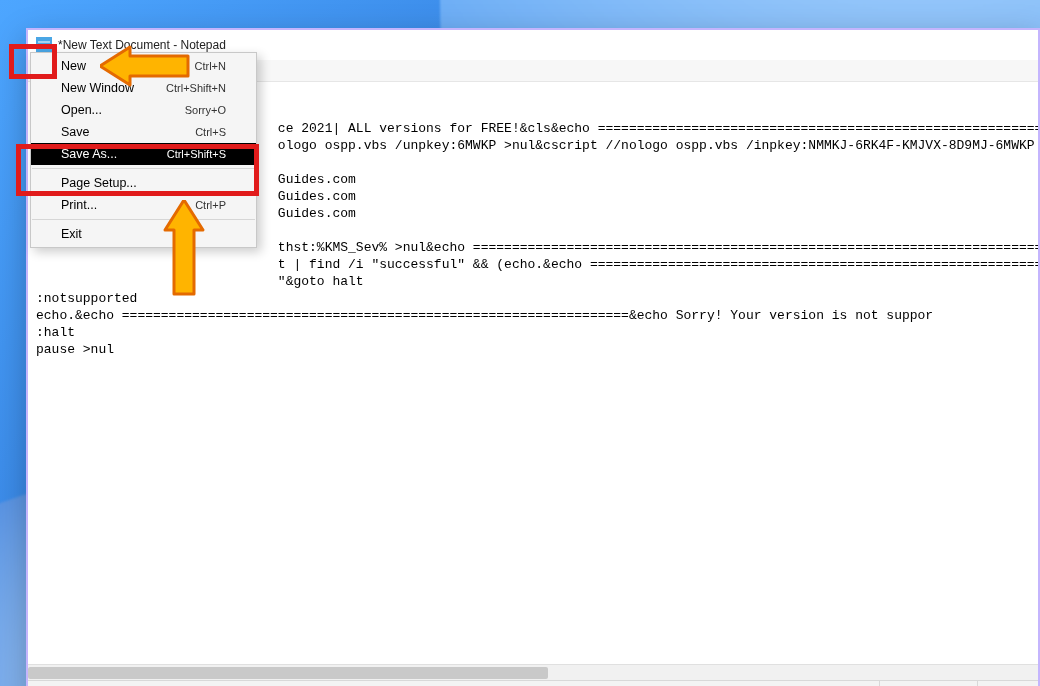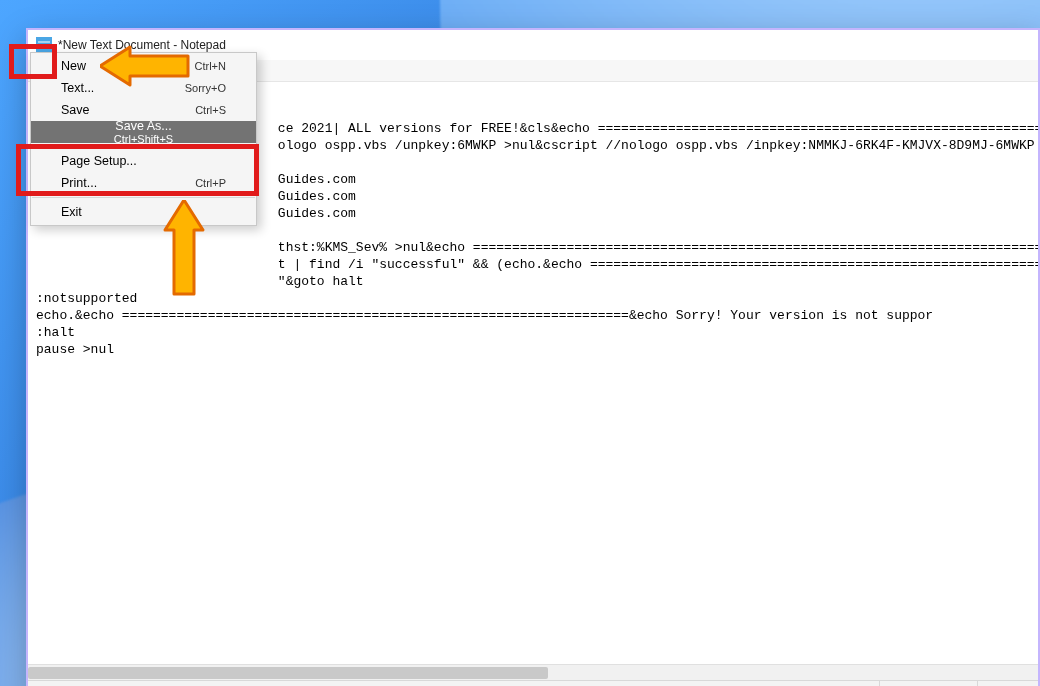--- a/index.html
+++ b/index.html
@@ -48,21 +48,21 @@
   .dropdown {
     position: absolute; left: 30px; top: 52px; width: 227px;
     background: #f5f5f5; border: 1px solid #c8c8c8; box-shadow: 4px 4px 10px rgba(0,0,0,0.2);
     font-size: 12.5px; padding: 2px 0; z-index: 5;
   }
   .dropdown .item {
     display: flex; height: 22px; align-items: center; padding: 0 30px 0 30px; cursor: default; position: relative; justify-content: center;
   }
   .dropdown .item .label { flex: 1; }
   .dropdown .item .shortcut { color: #333; font-size: 11px; }
-  .dropdown .item.highlight { background: #737373; color: #fff; flex-direction: column; }
+  .dropdown .item.highlight { background: #000000; color: #fff; }
   .dropdown .item.highlight .shortcut { color: #fff; }
   .dropdown .sep { height: 1px; background: #d6d6d6; margin: 3px 1px; }
 
   
   .annot-box { position: absolute; border: 5px solid #e11b1b; z-index: 10; pointer-events: none; }
   .annot-file { left: 9px; top: 44px; width: 48px; height: 35px; }
   .annot-saveas { left: 16px; top: 144px; width: 243px; height: 52px; }
 
   
   .arrow { position: absolute; z-index: 12; pointer-events:none; }
@@ -117,21 +117,25 @@
   </div>
 
 </div>
 
 <div class="dropdown">
   <div class="item">
     <span class="label">New</span>
     <span class="shortcut">Ctrl+N</span>
   </div>
   <div class="item">
-    <span class="label">Text...</span>
+    <span class="label">New Window</span>
+    <span class="shortcut">Ctrl+Shift+N</span>
+  </div>
+  <div class="item">
+    <span class="label">Open...</span>
     <span class="shortcut">Sorry+O</span>
   </div>
   <div class="item">
     <span class="label">Save</span>
     <span class="shortcut">Ctrl+S</span>
   </div>
   <div class="item highlight">
     <span class="label">Save As...</span>
     <span class="shortcut">Ctrl+Shift+S</span>
   </div>

